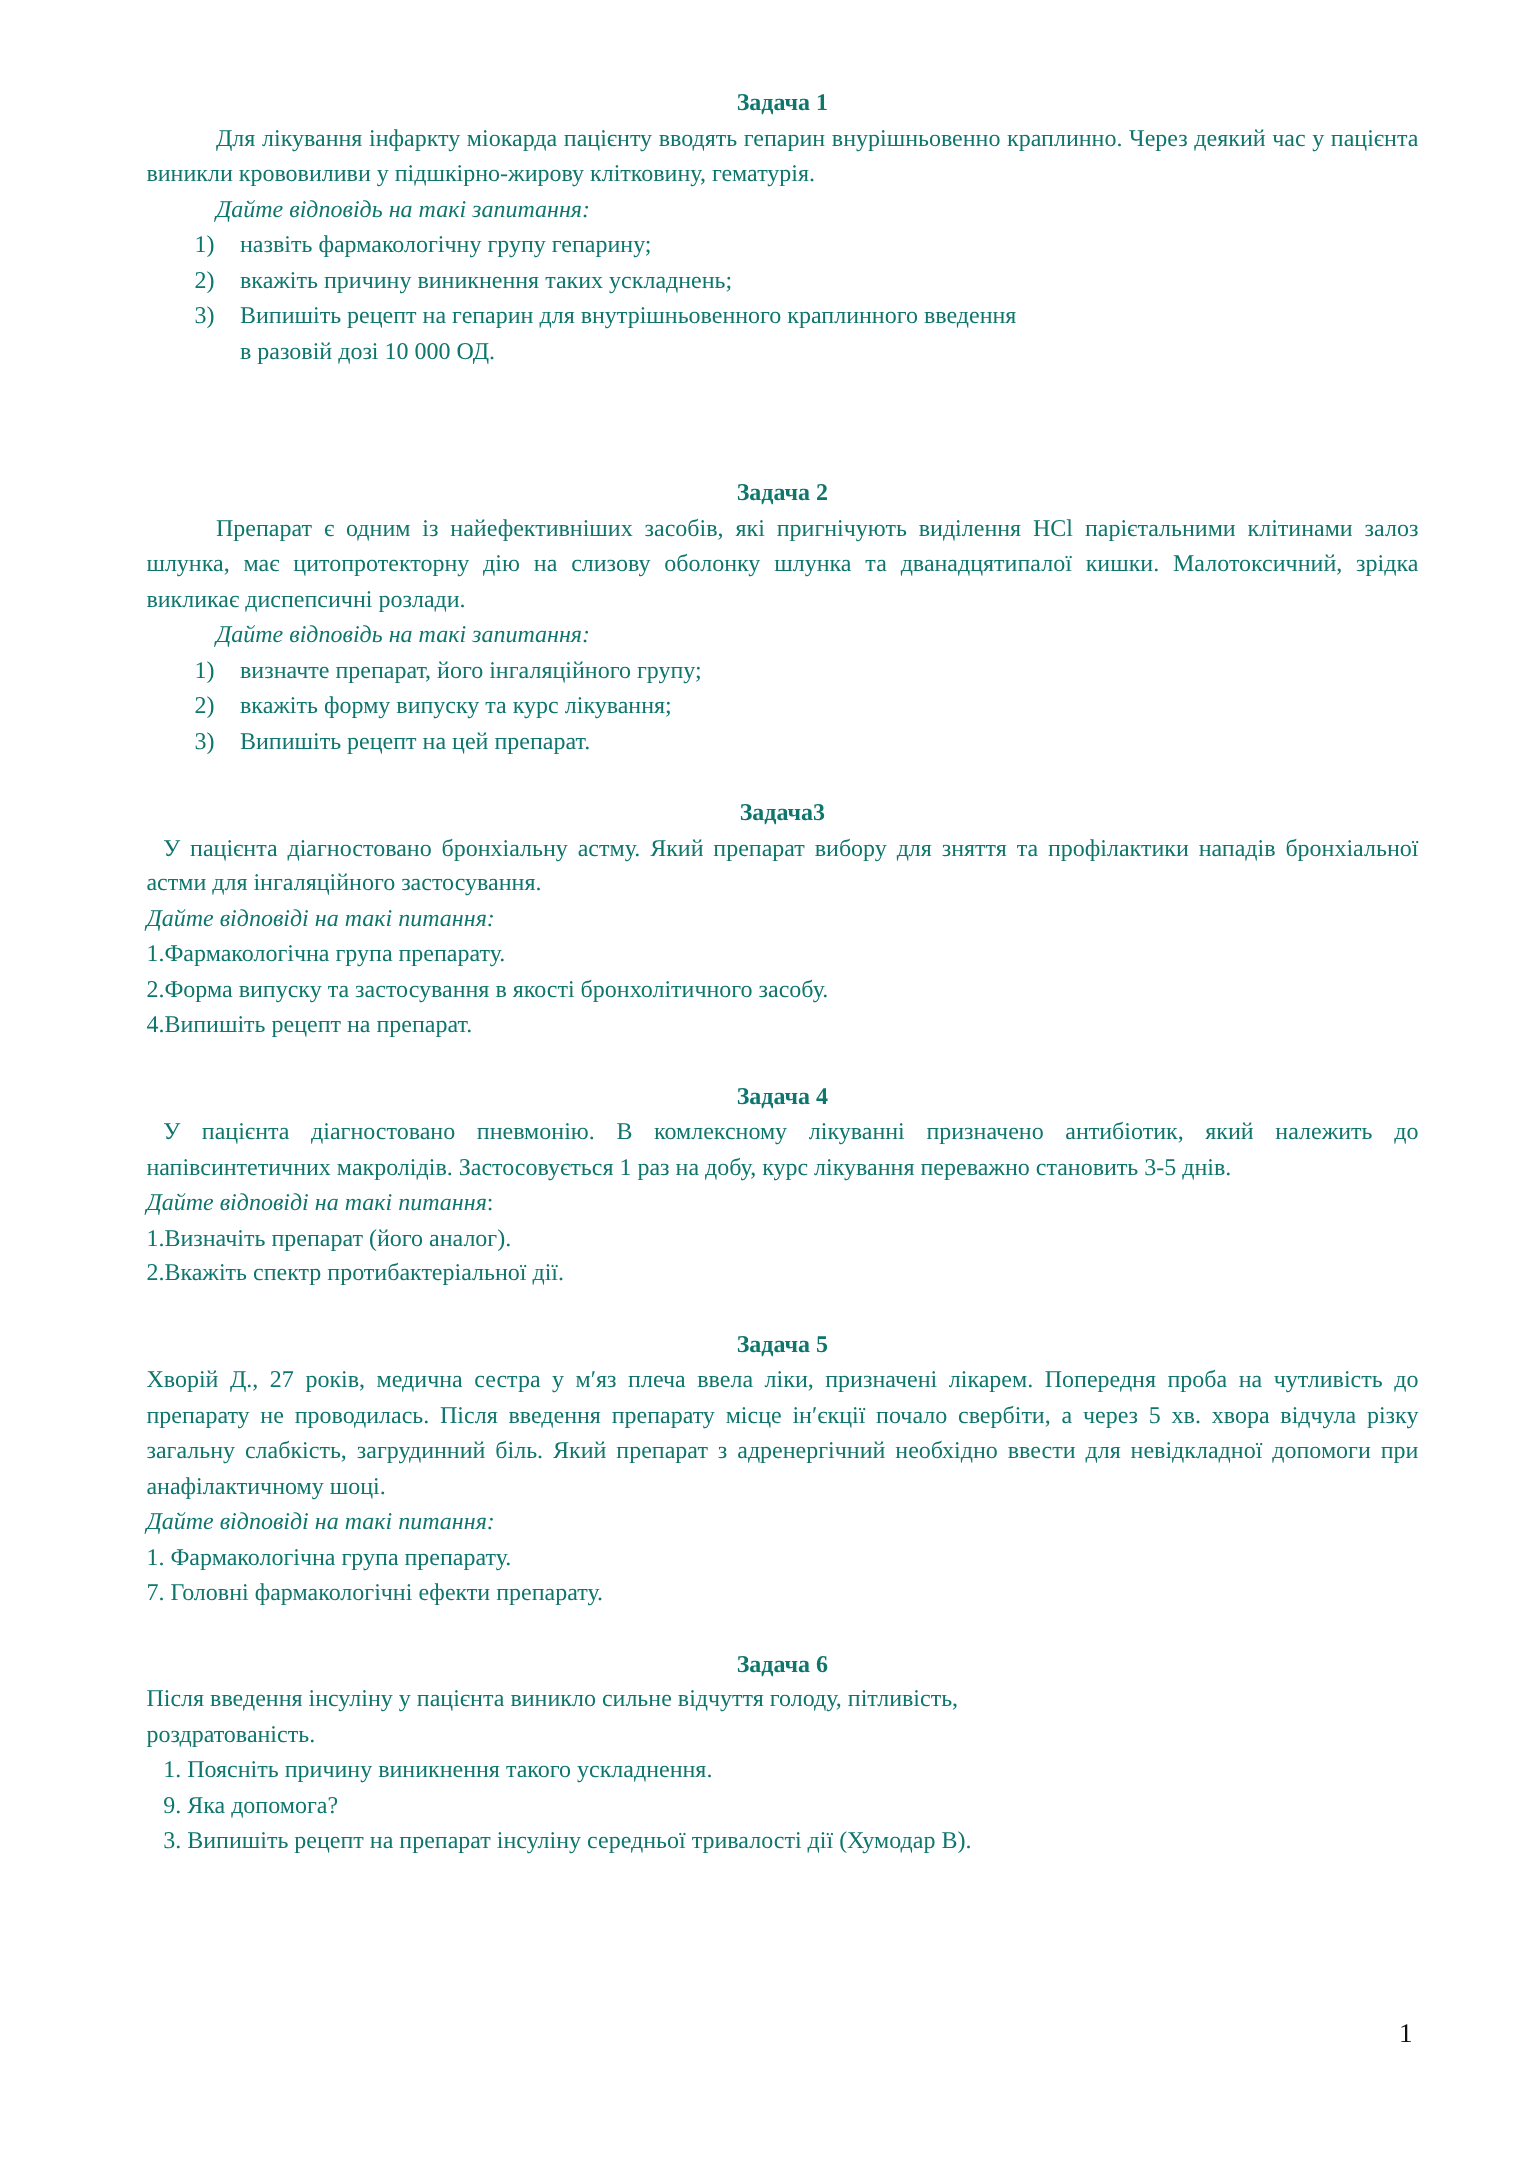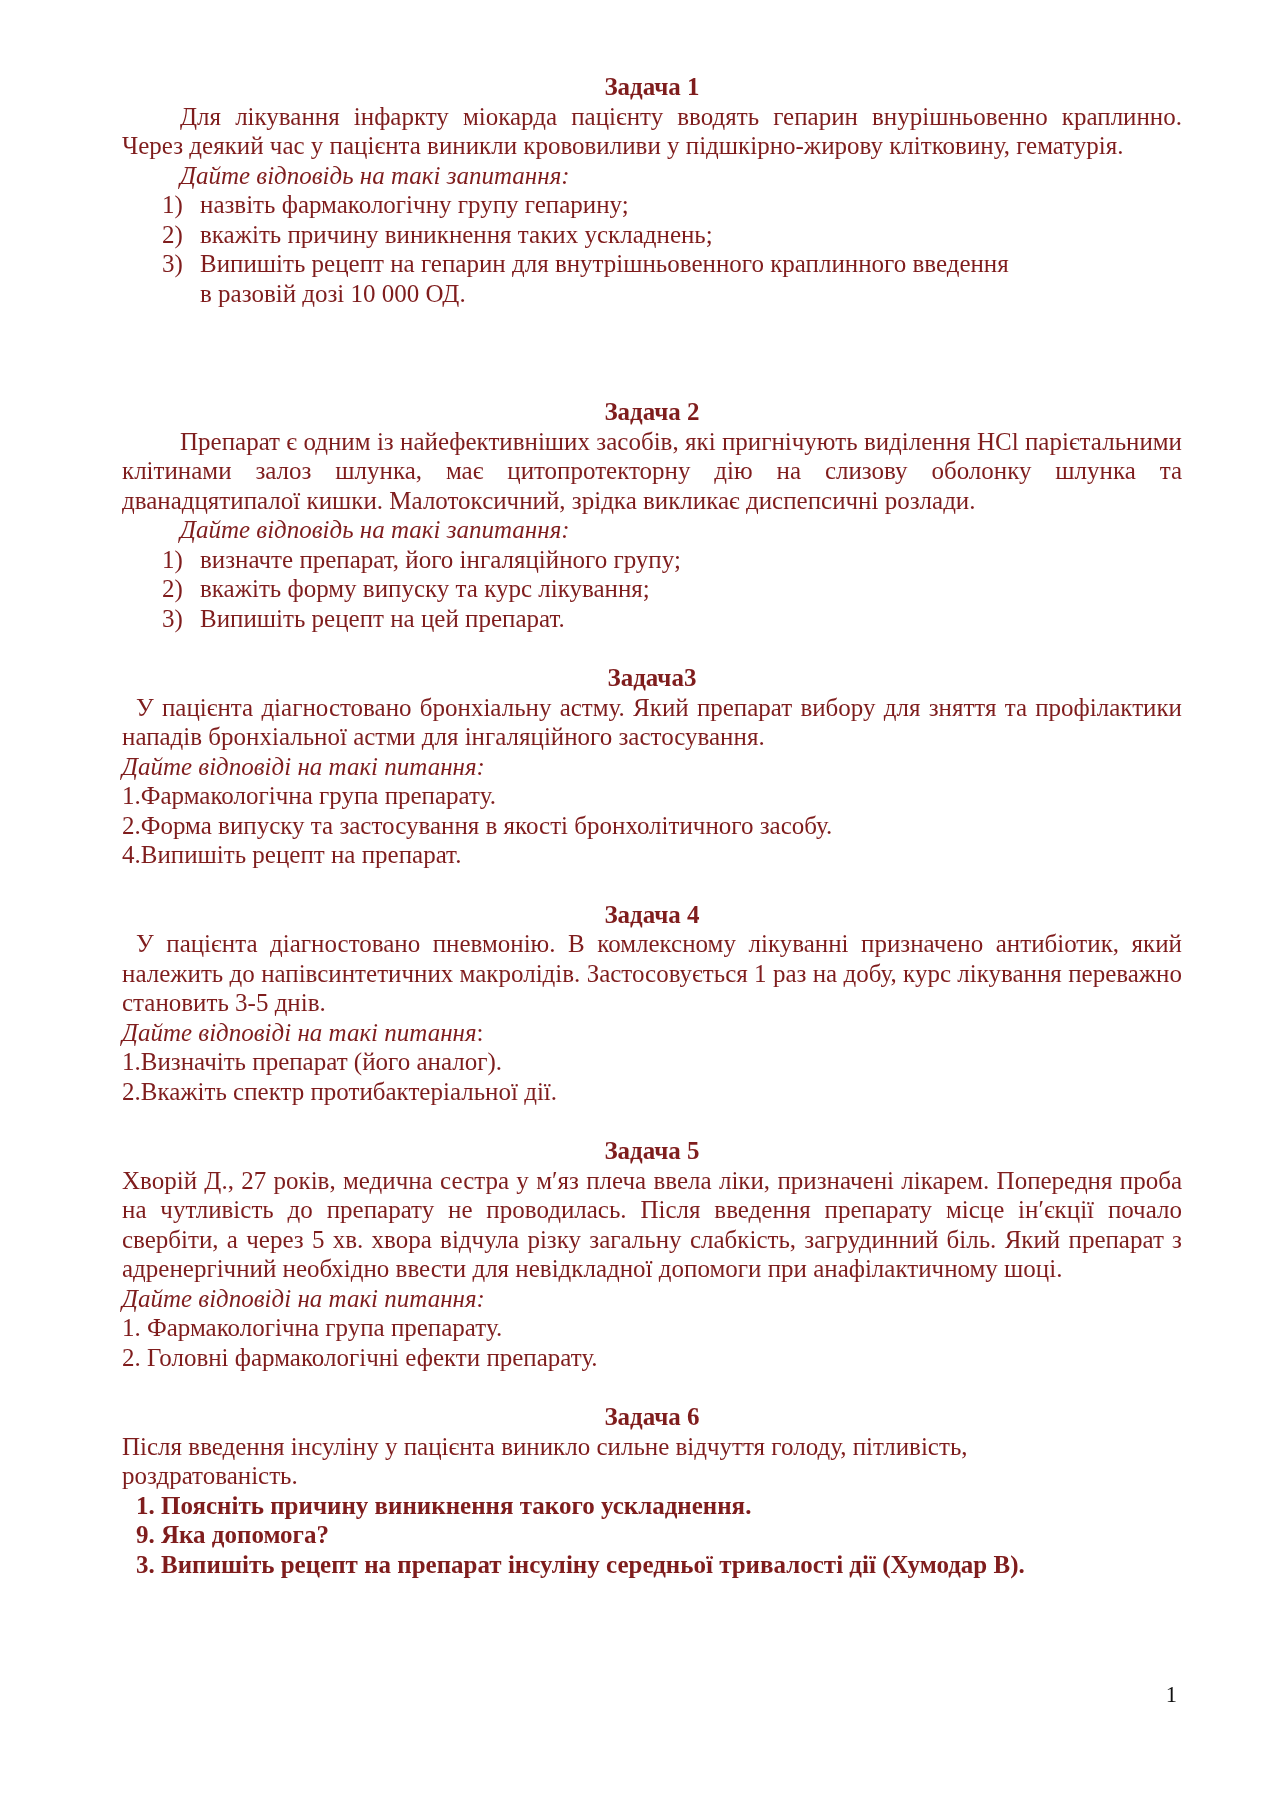--- a/index.html
+++ b/index.html
@@ -1,31 +1,31 @@
 <!DOCTYPE html>
 <html><head>
 <meta charset="utf-8">
 <style>
   html, body { margin: 0; padding: 0; background: #ffffff; }
   body { width: 1280px; height: 1811px; position: relative; overflow: hidden; }
   .page {
     position: absolute; left: 122px; top: 72px; width: 1060px;
-    font-family: "Liberation Serif", serif; font-size: 25px; line-height: 29.5px; color: #7f1d1d;
+    font-family: "Liberation Serif", serif; font-size: 20px; line-height: 29.5px; color: #0f766e;
   }
   .task-title { text-align: center; font-weight: bold; margin: 0; }
   .para { margin: 0; text-align: justify; text-align-last: left; }
   .indent { text-indent: 58px; }
   .indent-small { text-indent: 14px; }
   .italic { font-style: italic; }
   .ol { margin: 0; padding: 0; list-style: none; }
   .ol li { display: flex; }
   .ol.paren li { padding-left: 40px; }
   .ol.paren .num { width: 38px; flex: none; }
   .ol.plain li { padding-left: 0; }
-  .ol.indented li { padding-left: 14px; font-weight: bold; }
+  .ol.indented li { padding-left: 14px; }
   .cont { padding-left: 78px; }
   .gap-lg { height: 89px; }
   .gap-md { height: 30px; }
   .page-number {
     position: absolute; right: 103px; top: 1682px;
     font-family: "Liberation Serif", serif; font-size: 22.5px; color: #111;
   }
 </style>
 </head>
 <body>
@@ -101,21 +101,21 @@
   </section>
 
   <div class="gap-md"></div>
 
   <section>
     <p class="task-title">Задача 5</p>
     <p class="para">Хворій Д., 27 років, медична сестра у м′яз плеча ввела ліки, призначені лікарем. Попередня проба на чутливість до препарату не проводилась. Після введення препарату місце ін′єкції почало свербіти, а через 5 хв. хвора відчула різку загальну слабкість, загрудинний біль. Який препарат  з адренергічний необхідно ввести для невідкладної допомоги при анафілактичному шоці.</p>
     <p class="para italic">Дайте відповіді на такі питання:</p>
     <ul class="ol plain">
       <li>1. Фармакологічна група препарату.</li>
-      <li>2. Головні фармакологічні ефекти препарату.</li>
+      <li>7. Головні фармакологічні ефекти препарату.</li>
     </ul>
   </section>
 
   <div class="gap-md"></div>
 
   <section>
     <p class="task-title">Задача 6</p>
     <p class="para">Після введення інсуліну у пацієнта виникло сильне відчуття голоду, пітливість,</p>
     <p class="para">роздратованість.</p>
     <ul class="ol indented">

